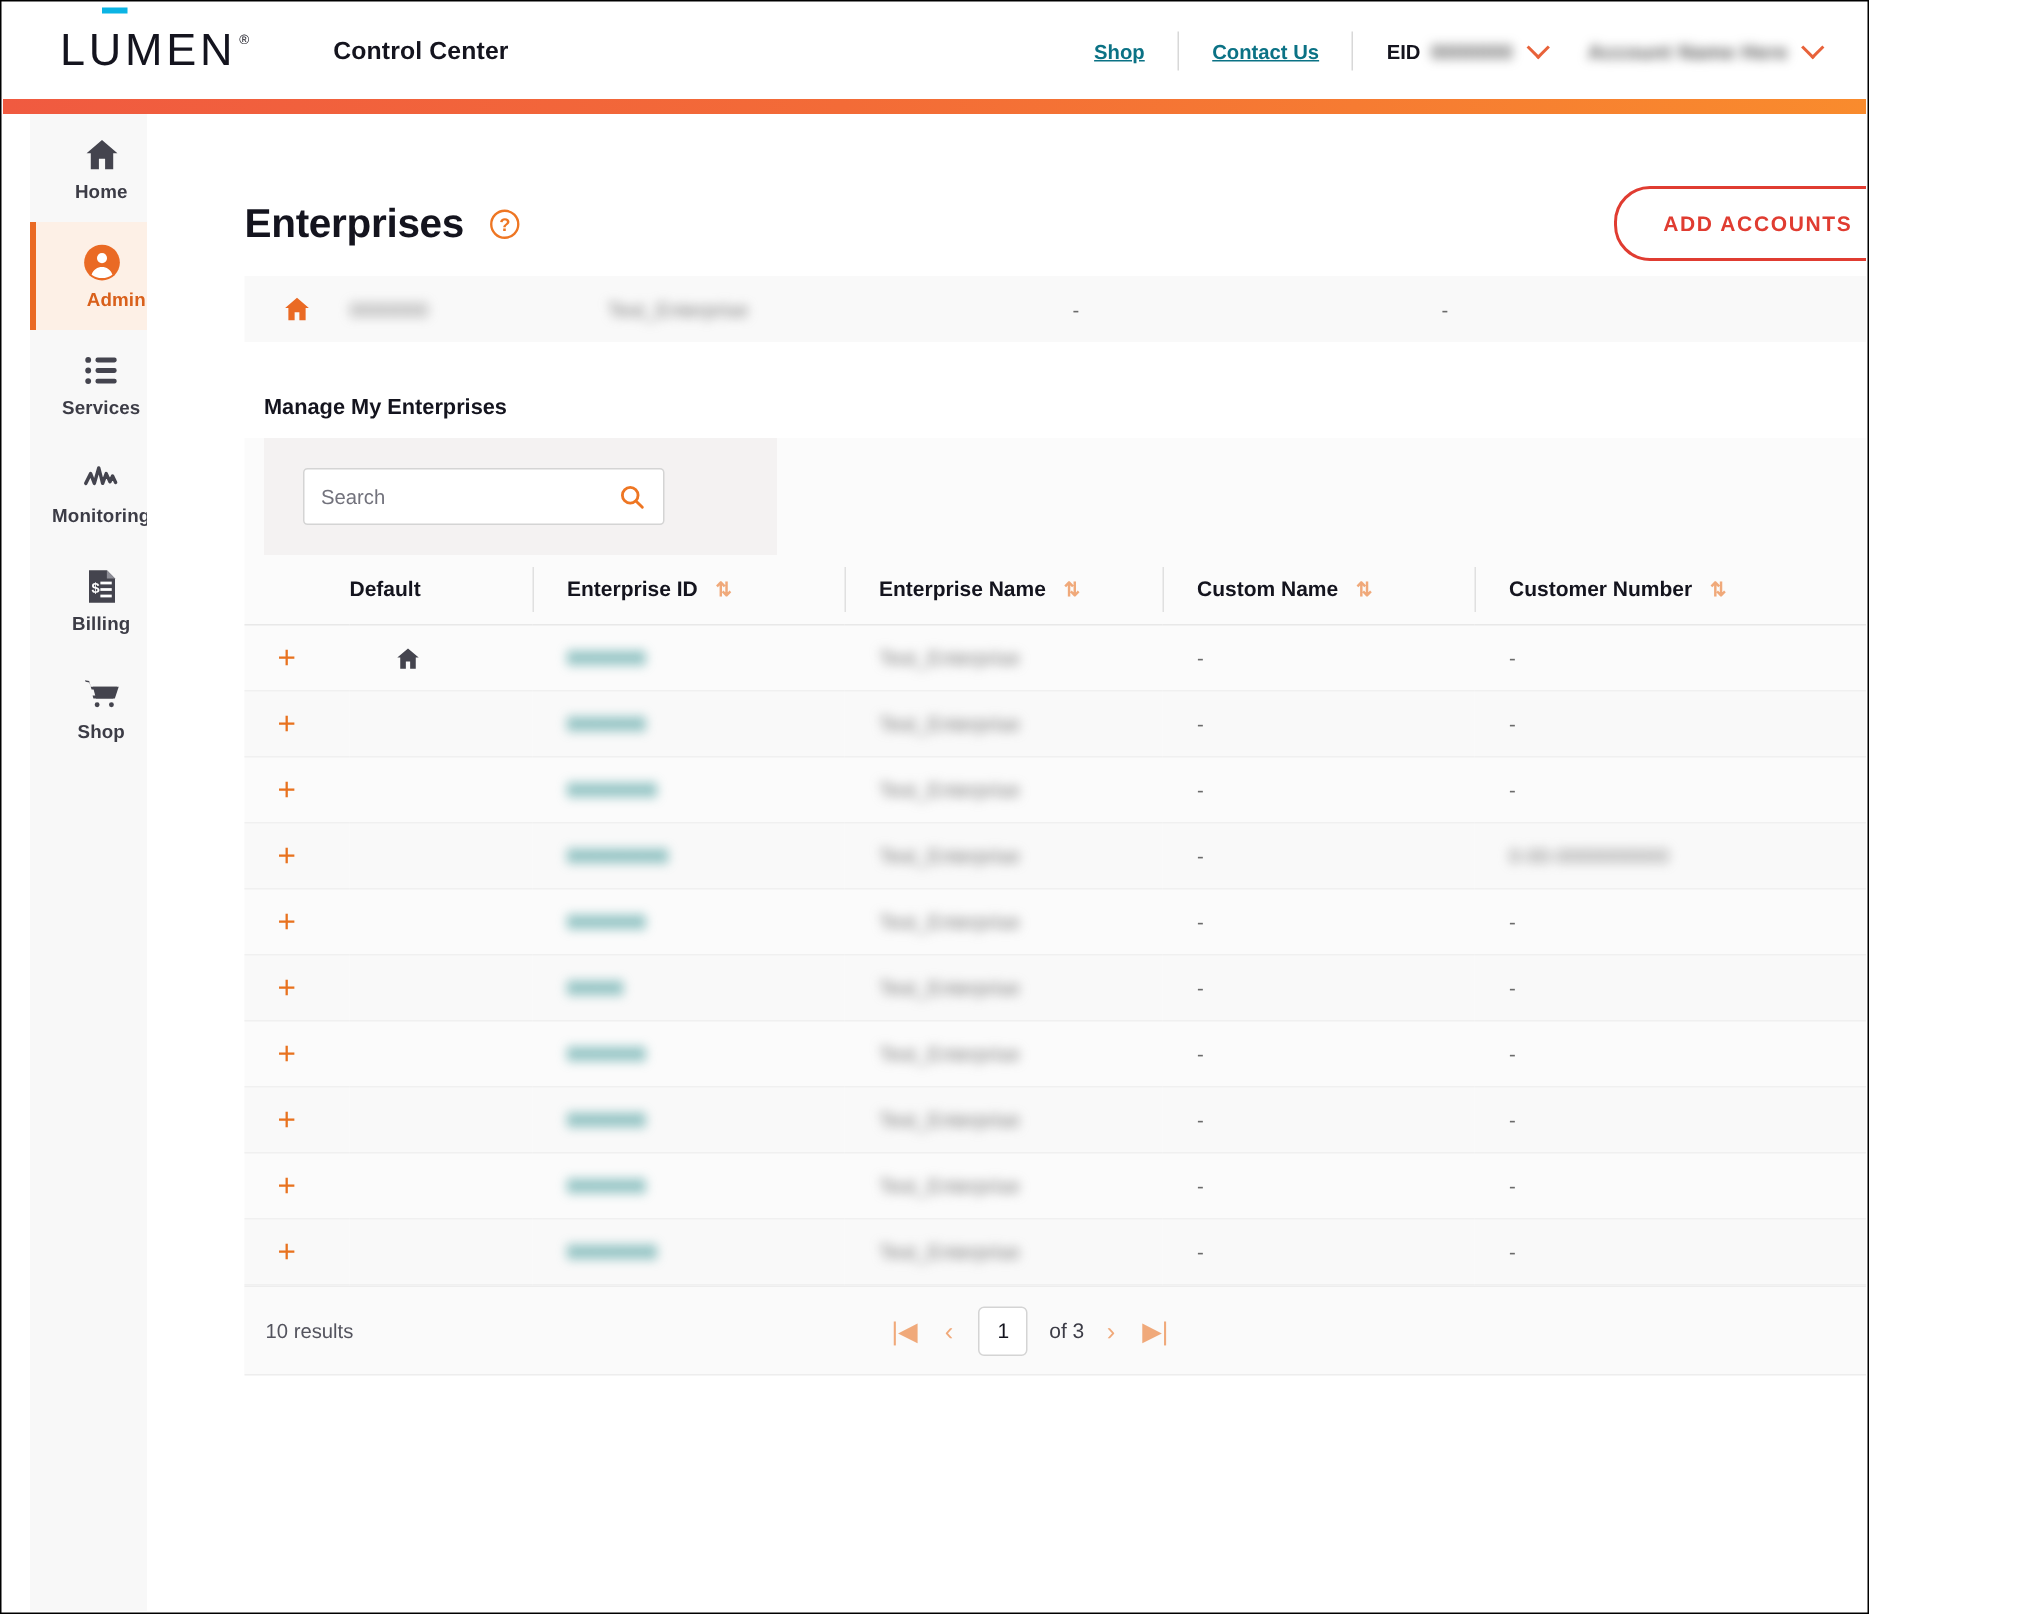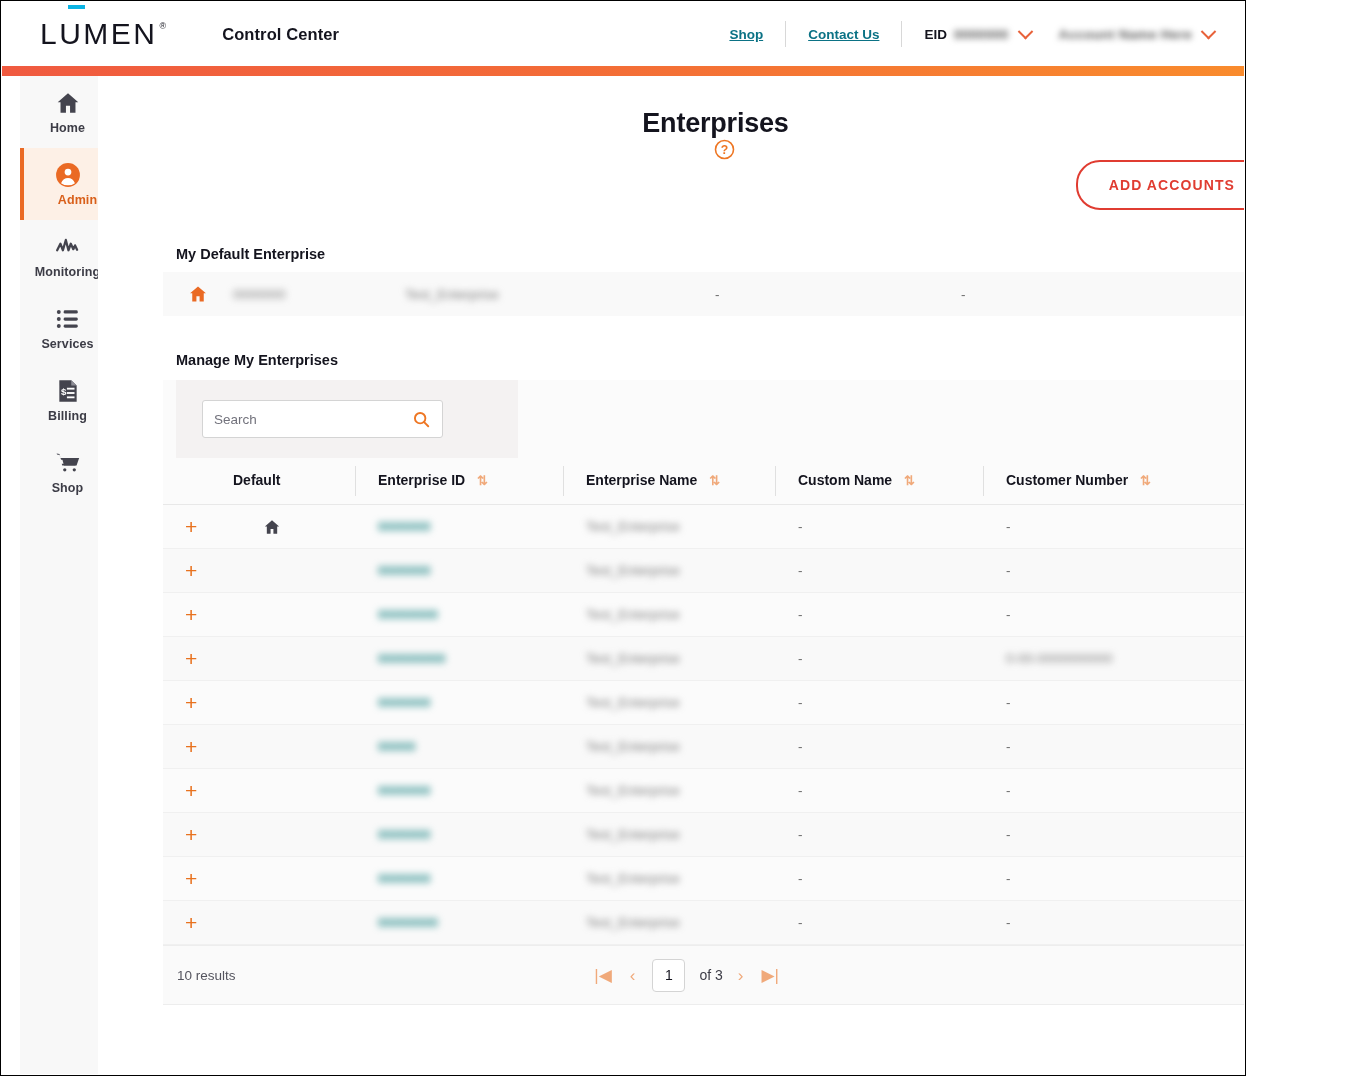--- a/index.html
+++ b/index.html
@@ -88,23 +88,22 @@
   .nav-icon svg { width: 100%; height: 100%; display: block; }
 
   
   .main {
     position: absolute; top: 75px; left: 97px; right: 1px; bottom: 1px;
     background: #fff; overflow: hidden;
   }
   .content { position: relative; padding: 0 0 0 65px; }
 
   .title-row {
-    display: flex; align-items: center; margin-top: 32px;
+    display: flex; align-items: center; margin-top: 48px;
     width: 1105px;
-    flex-direction: column;
   }
   .page-title { font-size: 27px; font-weight: bold; color: #14141e; letter-spacing: -0.2px; }
   .help-icon { margin-left: 17px; width: 21px; height: 21px; cursor: pointer; }
   .help-icon svg { display: block; }
   .add-btn {
     margin-left: auto; border: 2px solid #e03c31; border-radius: 24px;
     color: #e03c31; background: #fff; font-size: 14px; font-weight: bold;
     letter-spacing: 1.1px; padding: 15px 31px; cursor: pointer;
     font-family: "Liberation Sans", sans-serif;
   }
@@ -235,39 +234,39 @@
             <circle cx="12" cy="12" r="11" fill="#ea6a24"></circle>
             <circle cx="12" cy="9.3" r="3.1" fill="#fff"></circle>
             <path d="M5.6 19.5c1.1-3.1 3.6-4.7 6.4-4.7s5.3 1.6 6.4 4.7a11 11 0 0 1-12.8 0z" fill="#fff"></path>
           </svg>
       </span>
       <span class="nav-label">Admin</span>
     </div>
 
     <div class="nav-item">
       <span class="nav-icon">
-        <svg viewBox="0 0 24 24" fill="none" stroke="#44444e" stroke-width="2.1" stroke-linecap="round" stroke-linejoin="round">
-          <path d="M2 15 5 9l2.3 6L10 5.5l2.4 9.5 2.2-6 2.3 5 1.6-3.5 1.9 4"></path>
-        </svg>
-      </span>
-      <span class="nav-label">Monitoring</span>
-    </div>
-
-    <div class="nav-item">
-      <span class="nav-icon">
         <svg viewBox="0 0 24 24" fill="#44444e">
           <circle cx="3.5" cy="5.5" r="1.8"></circle>
             <rect x="8" y="4" width="13" height="3" rx="1.3"></rect>
           <circle cx="3.5" cy="12" r="1.8"></circle>
             <rect x="8" y="10.5" width="13" height="3" rx="1.3"></rect>
           <circle cx="3.5" cy="18.5" r="1.8"></circle>
             <rect x="8" y="17" width="13" height="3" rx="1.3"></rect>
         </svg>
       </span>
       <span class="nav-label">Services</span>
+    </div>
+
+    <div class="nav-item">
+      <span class="nav-icon">
+        <svg viewBox="0 0 24 24" fill="none" stroke="#44444e" stroke-width="2.1" stroke-linecap="round" stroke-linejoin="round">
+          <path d="M2 15 5 9l2.3 6L10 5.5l2.4 9.5 2.2-6 2.3 5 1.6-3.5 1.9 4"></path>
+        </svg>
+      </span>
+      <span class="nav-label">Monitoring</span>
     </div>
 
     <div class="nav-item">
       <span class="nav-icon">
         <svg viewBox="0 0 24 24">
           <path d="M4 2h11l5 5v15H4z" fill="#44444e"></path>
           <path d="M15 2l5 5h-5z" fill="#8d8d96"></path>
           <rect x="11" y="9" width="7" height="1.7" fill="#fff"></rect>
           <rect x="11" y="13" width="7" height="1.7" fill="#fff"></rect>
           <rect x="11" y="17" width="7" height="1.7" fill="#fff"></rect>
@@ -298,21 +297,20 @@
         <span class="page-title">Enterprises</span>
         <span class="help-icon">
           <svg viewBox="0 0 24 24" width="21" height="21">
             <circle cx="12" cy="12" r="10.3" fill="none" stroke="#ee7623" stroke-width="1.8"></circle>
             <text x="12" y="17" text-anchor="middle" font-size="14" fill="#ee7623" font-family="Liberation Sans, sans-serif" font-weight="bold">?</text>
           </svg>
         </span>
         <button class="add-btn">ADD ACCOUNTS</button>
       </div>
 
-      <div class="section-label">My Default Enterprise</div>
 
       <div class="default-row">
         <span class="dr-cell c-home">
           <svg viewBox="0 0 24 24" width="20" height="20" fill="#ea6a24">
               <path d="M12 3 2.5 11.2h2.6V21h5V14.6h3.8V21h5v-9.8h2.6z"></path>
             </svg>
         </span>
         <span class="dr-cell c-eid">
             <span class="blur-cell">0000000</span>
           </span>

